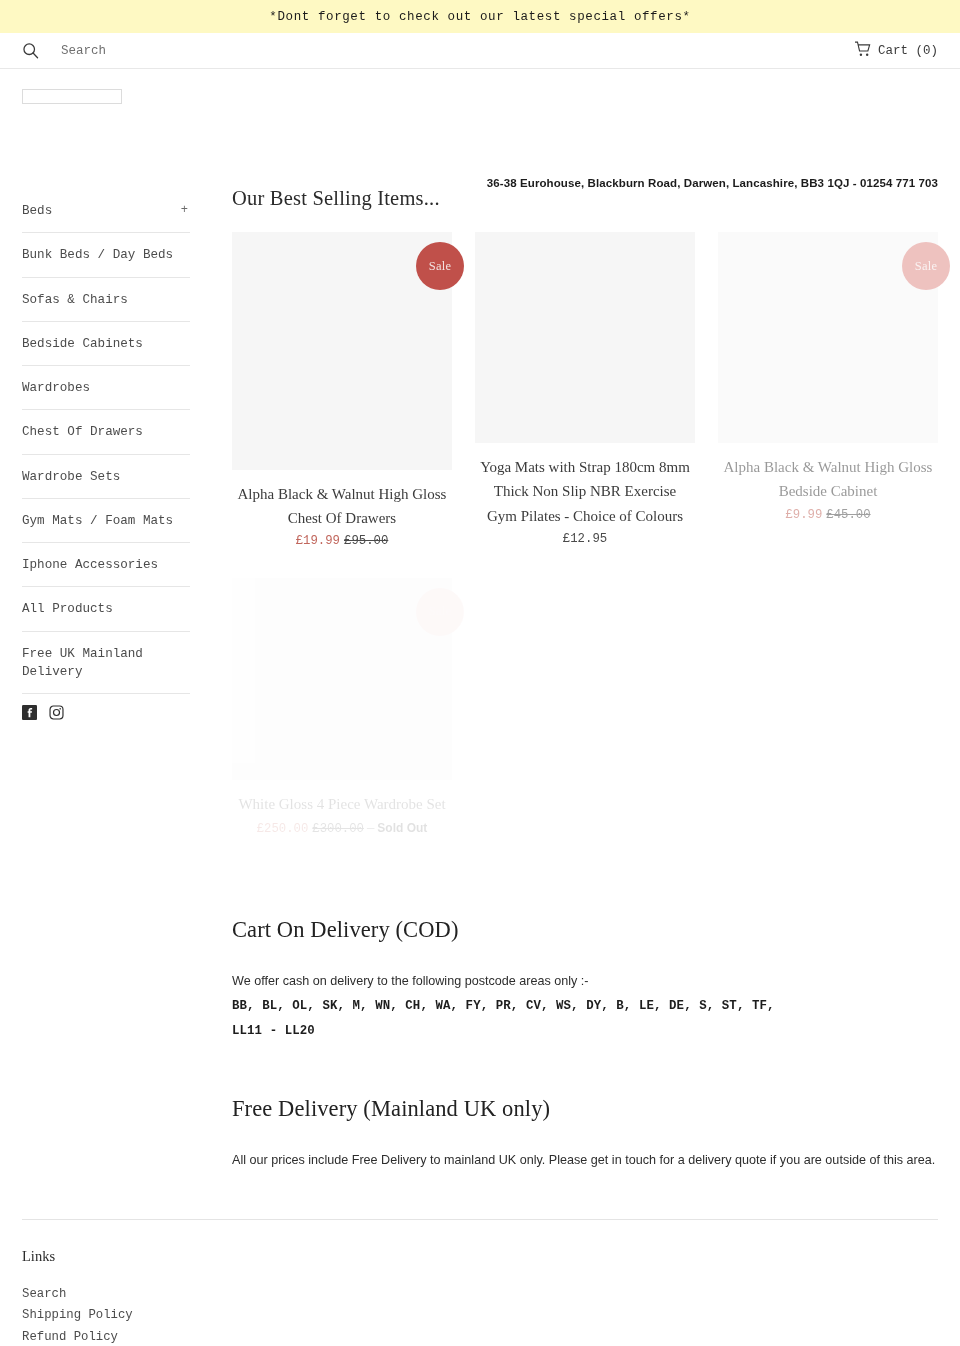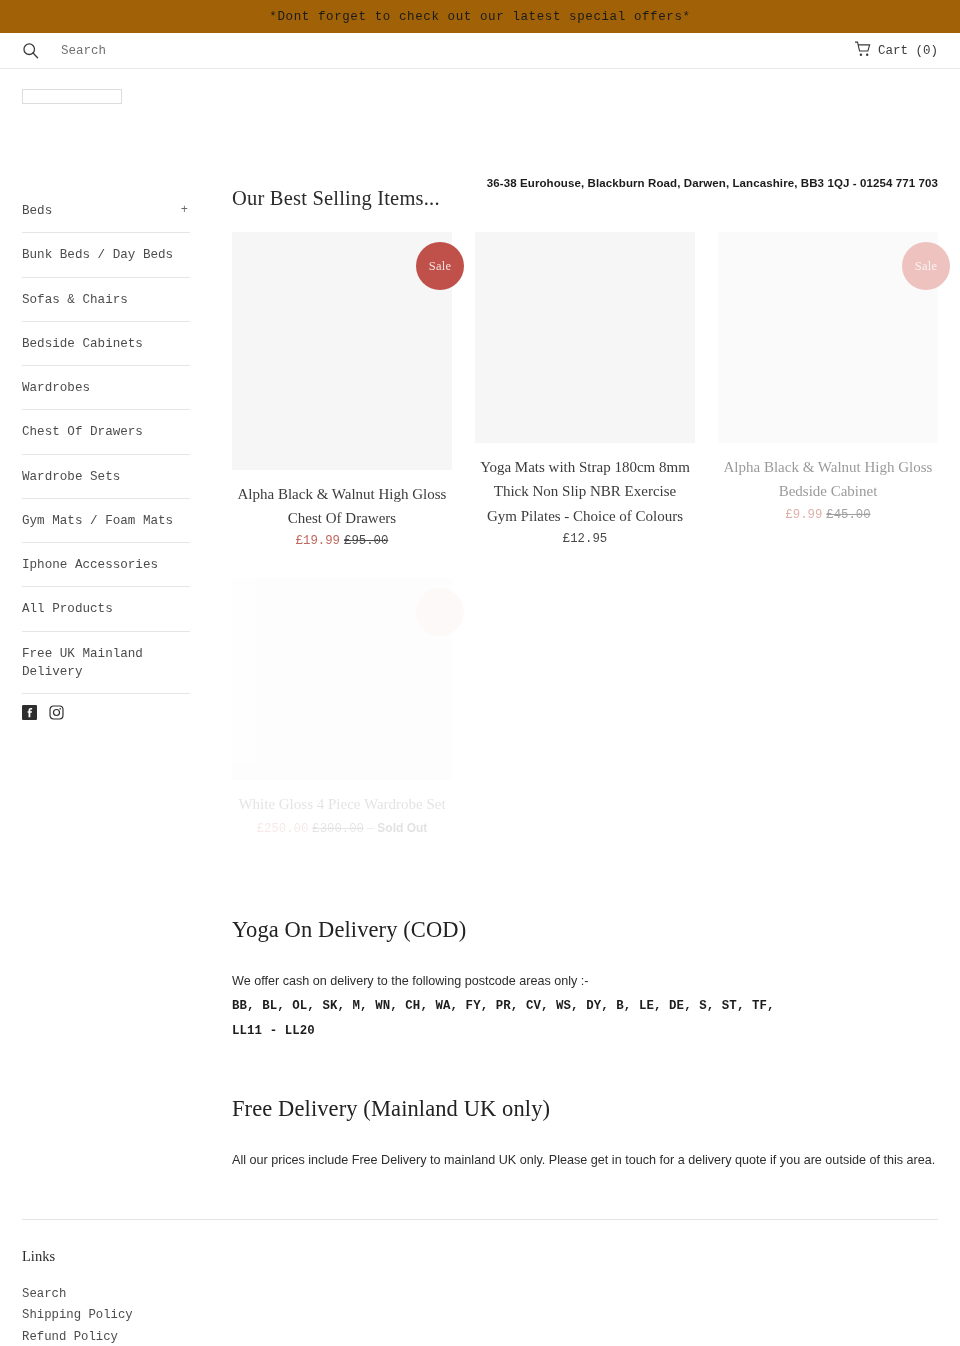--- a/index.html
+++ b/index.html
@@ -9,21 +9,21 @@
   }
   body {
     width: 960px;
     font-family: "Liberation Mono", "DejaVu Sans Mono", monospace;
     color: #3a3a3a;
     -webkit-font-smoothing: antialiased;
   }
 
   
   .announcement {
-    background: #a16207;
+    background: #fef9c3;
     color: #1b1b1b;
     height: 33px;
     display: flex;
     align-items: center;
     justify-content: center;
     font-size: 12.5px;
     letter-spacing: 0.6px;
     font-family: "Liberation Mono", "DejaVu Sans Mono", monospace;
   }
 
@@ -380,21 +380,21 @@
         <div class="product-card fade-low">
           <div class="sale-badge softer">Sale</div>
           <div class="product-media media-short"></div>
           <div class="product-title">White Gloss 4 Piece Wardrobe Set</div>
           <div class="product-price"><span class="price-sale">£250.00</span><span class="price-old">£300.00</span><span class="price-sep">—</span><span class="price-soldout">Sold Out</span></div>
         </div>
       </div>
 
     <div id="content-blocks">
         <section class="content-block">
-          <h2 class="content-h">Yoga On Delivery (COD)</h2>
+          <h2 class="content-h">Cart On Delivery (COD)</h2>
           <p class="content-p">We offer cash on delivery to the following postcode areas only :-</p>
           <div class="postcodes">BB, BL, OL, SK, M, WN, CH, WA, FY, PR, CV, WS, DY, B, LE, DE, S, ST, TF,</div>
           <div class="postcodes">LL11 - LL20</div>
         </section>
         <section class="content-block">
           <h2 class="content-h">Free Delivery (Mainland UK only)</h2>
           <p class="content-p">All our prices include Free Delivery to mainland UK only. Please get in touch for a delivery quote if you are outside of this area.</p>
         </section>
       </div>
   </main>

